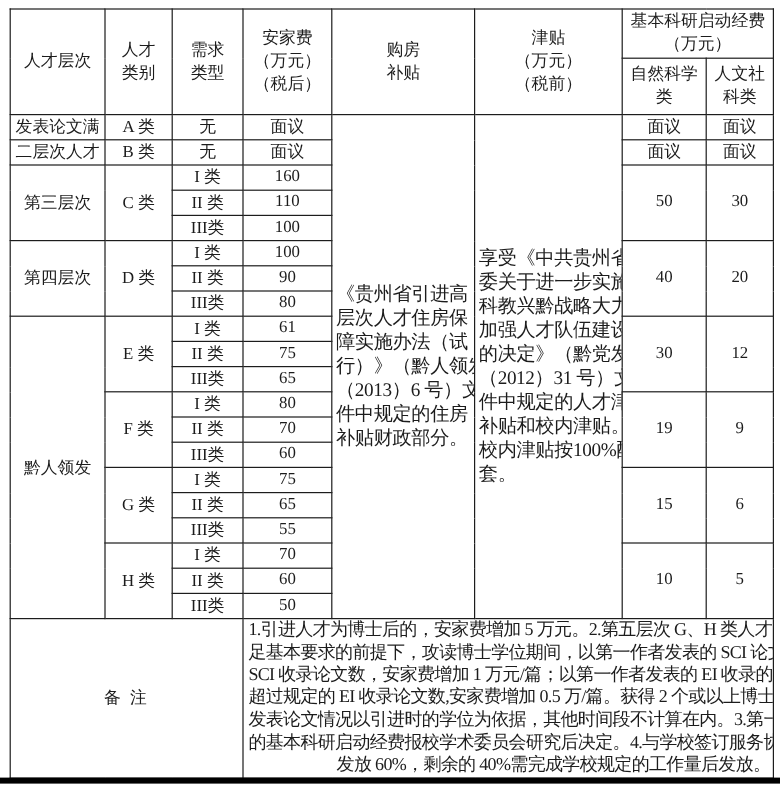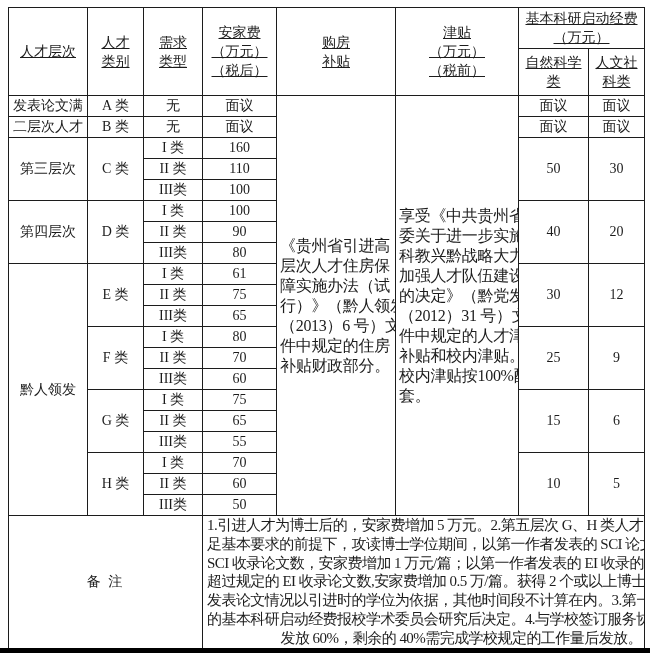--- a/index.html
+++ b/index.html
@@ -8,21 +8,21 @@
     font-family:"Liberation Serif","DejaVu Serif",serif;color:#1c1c1c;
   }
   table.talent{
     position:absolute;left:8px;top:7px;width:636px;
     border-collapse:collapse;table-layout:fixed;
   }
   td{
     border:1px solid #1c1c1c;text-align:center;vertical-align:middle;
     font-size:14px;padding:0;overflow:hidden;
   }
-  .pre{white-space:pre-line;line-height:19px;text-decoration:underline;}
+  .pre{white-space:pre-line;line-height:19px;}
   .para{
     white-space:pre;text-align:left;line-height:20px;
     font-size:16px;padding-left:3px;letter-spacing:-0.3px;
   }
   .notes-text{
     white-space:pre;text-align:right;line-height:18.8px;
     font-size:15px;padding:0 2px 0 4px;letter-spacing:-0.55px;
     vertical-align:middle;
   }
   .notes-label{font-size:14px;letter-spacing:2px;}
@@ -156,21 +156,21 @@
   </tr>
   <tr style="height:21px">
     <td>III类</td>
     <td>65</td>
   </tr>
 
   <tr style="height:21px">
     <td rowspan="3">F 类</td>
     <td>I 类</td>
     <td>80</td>
-    <td rowspan="3">25</td>
+    <td rowspan="3">19</td>
     <td rowspan="3">9</td>
   </tr>
   <tr style="height:21px">
     <td>II 类</td>
     <td>70</td>
   </tr>
   <tr style="height:21px">
     <td>III类</td>
     <td>60</td>
   </tr>

